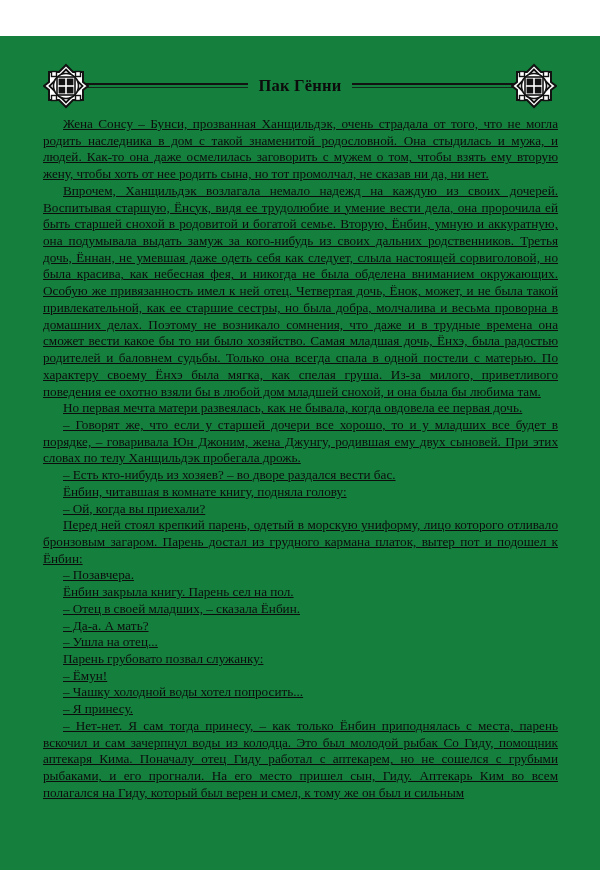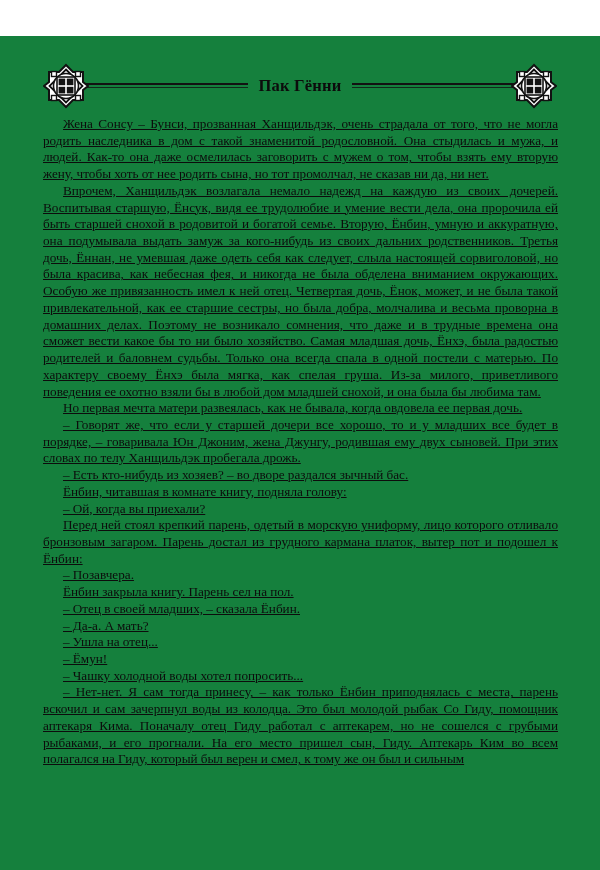--- a/index.html
+++ b/index.html
@@ -153,29 +153,31 @@
         </g>
       </svg>
     </span>
   </div>
 
   <div class="body-text">
     <p>Жена Сонсу – Бунси, прозванная Ханщильдэк, очень страдала от того, что не могла родить наследника в дом с такой знаменитой родословной. Она стыдилась и мужа, и людей. Как-то она даже осмелилась заговорить с мужем о том, чтобы взять ему вторую жену, чтобы хоть от нее родить сына, но тот промолчал, не сказав ни да, ни нет.</p>
     <p>Впрочем, Ханщильдэк возлагала немало надежд на каждую из своих дочерей. Воспитывая старшую, Ёнсук, видя ее трудолюбие и умение вести дела, она пророчила ей быть старшей снохой в родовитой и богатой семье. Вторую, Ёнбин, умную и аккуратную, она подумывала выдать замуж за кого-нибудь из своих дальних родственников. Третья дочь, Ённан, не умевшая даже одеть себя как следует, слыла настоящей сорвиголовой, но была красива, как небесная фея, и никогда не была обделена вниманием окружающих. Особую же привязанность имел к ней отец. Четвертая дочь, Ёнок, может, и не была такой привлекательной, как ее старшие сестры, но была добра, молчалива и весьма проворна в домашних делах. Поэтому не возникало сомнения, что даже и в трудные времена она сможет вести какое бы то ни было хозяйство. Самая младшая дочь, Ёнхэ, была радостью родителей и баловнем судьбы. Только она всегда спала в одной постели с матерью. По характеру своему Ёнхэ была мягка, как спелая груша. Из-за милого, приветливого поведения ее охотно взяли бы в любой дом младшей снохой, и она была бы любима там.</p>
     <p class="short">Но первая мечта матери развеялась, как не бывала, когда овдовела ее первая дочь.</p>
     <p>– Говорят же, что если у старшей дочери все хорошо, то и у младших все будет в порядке, – говаривала Юн Джоним, жена Джунгу, родившая ему двух сыновей. При этих словах по телу Ханщильдэк пробегала дрожь.</p>
-    <p class="short">– Есть кто-нибудь из хозяев? – во дворе раздался зычный бас.</p>
+    <p class="short">– Есть кто-нибудь из хозяев? – во дворе раздался вести бас.</p>
     <p class="short">Ёнбин, читавшая в комнате книгу, подняла голову:</p>
     <p class="short">– Ой, когда вы приехали?</p>
     <p>Перед ней стоял крепкий парень, одетый в морскую униформу, лицо которого отливало бронзовым загаром. Парень достал из грудного кармана платок, вытер пот и подошел к Ёнбин:</p>
     <p class="short">– Позавчера.</p>
     <p class="short">Ёнбин закрыла книгу. Парень сел на пол.</p>
     <p class="short">– Отец в своей младших, – сказала Ёнбин.</p>
     <p class="short">– Да-а. А мать?</p>
     <p class="short">– Ушла на отец...</p>
+    <p class="short">Парень грубовато позвал служанку:</p>
     <p class="short">– Ёмун!</p>
     <p class="short">– Чашку холодной воды хотел попросить...</p>
+    <p class="short">– Я принесу.</p>
     <p class="last">– Нет-нет. Я сам тогда принесу, – как только Ёнбин приподнялась с места, парень вскочил и сам зачерпнул воды из колодца. Это был молодой рыбак Со Гиду, помощник аптекаря Кима. Поначалу отец Гиду работал с аптекарем, но не сошелся с грубыми рыбаками, и его прогнали. На его место пришел сын, Гиду. Аптекарь Ким во всем полагался на Гиду, который был верен и смел, к тому же он был и сильным</p>
   </div>
 
   <div class="folio">55</div>
 
 </div>
 
 </body></html>

